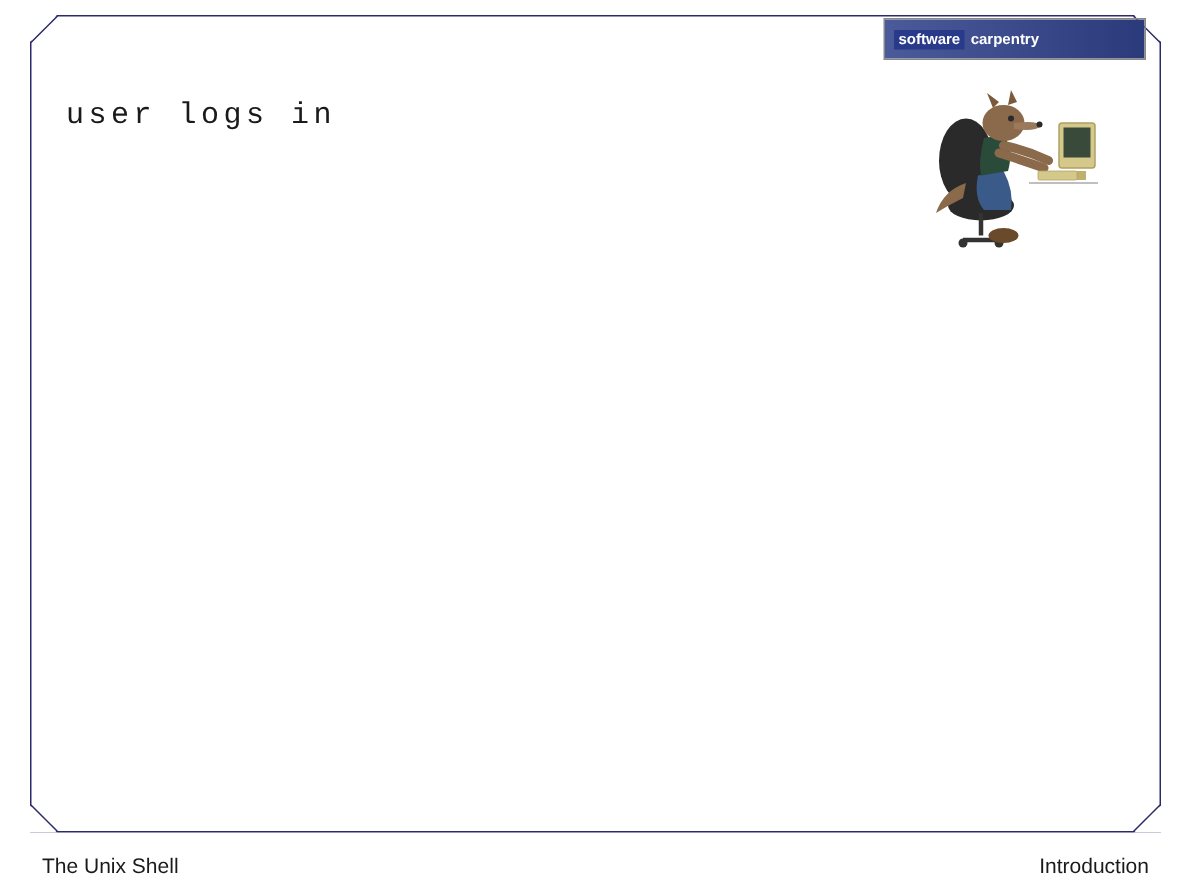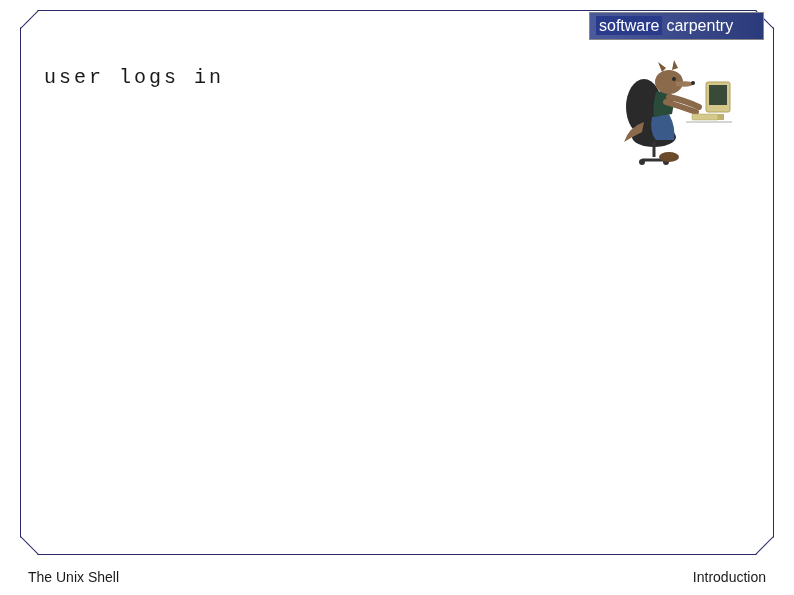--- a/index.html
+++ b/index.html
@@ -68,22 +68,22 @@
       right: 30px;
       width: 175px;
       height: 28px;
       background: linear-gradient(to right, #4a5a9a, #2a3a7a);
       display: flex;
       align-items: center;
       padding: 0 6px;
       border: 1px solid #888;
     }
     .logo-text {
-      font-size: 16px;
-      font-weight: normal;
+      font-size: 10px;
+      font-weight: bold;
     }
     .logo-software {
       color: white;
       background: #2a3a8a;
       padding: 1px 3px;
     }
     .logo-carpentry {
       color: white;
       margin-left: 4px;
     }

